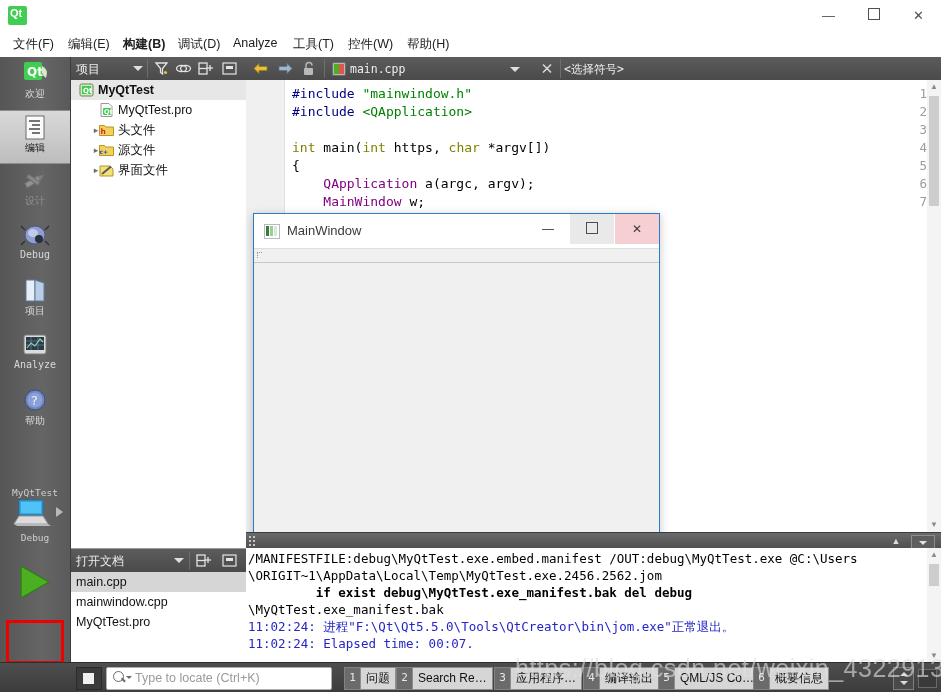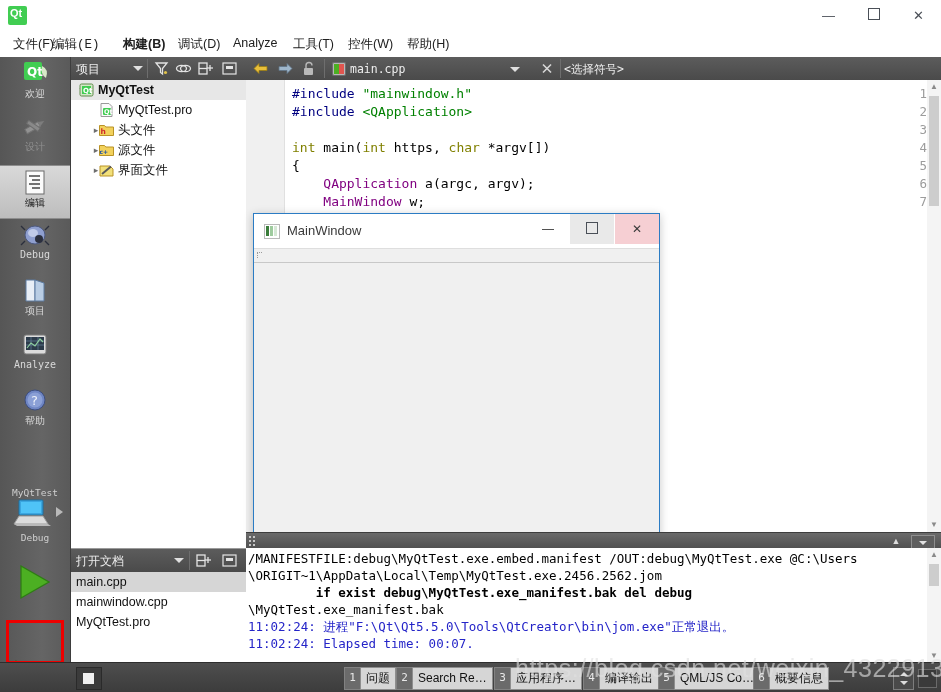--- a/index.html
+++ b/index.html
@@ -152,63 +152,63 @@
     <div class="wbtn wbtn-max">
         <span class="gl"><i class="sq"></i></span>
       </div>
     <div class="wbtn wbtn-close">
         <span class="gl">✕</span>
       </div>
   </div>
 
   <div class="menubar" id="menubar">
       <div class="mi" style="left: 8px;">文件(F)</div>
-      <div class="mi" style="left: 47px; font-family: Liberation Mono, monospace;">编辑(E)</div>
+      <div class="mi" style="left: 63px;">编辑(E)</div>
       <div class="mi" style="left: 118px; font-weight: bold;">构建(B)</div>
       <div class="mi" style="left: 173px;">调试(D)</div>
       <div class="mi" style="left: 228px;">Analyze</div>
       <div class="mi" style="left: 288px;">工具(T)</div>
       <div class="mi" style="left: 343px;">控件(W)</div>
       <div class="mi" style="left: 402px;">帮助(H)</div>
     </div>
 
   <div class="modebar">
     <div id="modes">
         <div class="mode mode-welcome">
           <div class="ic"><svg width="30" height="28" viewBox="0 0 30 28">
               <rect x="4" y="2" width="18" height="18" rx="2" fill="#41cd52"></rect>
               <text x="7" y="16" font-size="12" font-weight="bold" fill="#fff" font-family="DejaVu Sans, sans-serif">Qt</text>
               <path d="M22 6 q7 3 4 12 q-6 -4 -4 -12" fill="#d7e9c8"></path>
             </svg></div>
           <div class="lbl">欢迎</div>
+        </div>
+        <div class="mode sel">
+          <div class="ic"><svg width="30" height="28" viewBox="0 0 30 28">
+              <rect x="6" y="2" width="18" height="23" fill="#fbfbfb" stroke="#6a6a6a"></rect>
+              <g stroke="#3a3a3a" stroke-width="1.4">
+                <line x1="9" y1="7" x2="20" y2="7"></line>
+                <line x1="12" y1="11" x2="20" y2="11"></line>
+                <line x1="9" y1="15" x2="20" y2="15"></line>
+                <line x1="12" y1="19" x2="20" y2="19"></line>
+              </g>
+            </svg></div>
+          <div class="lbl">编辑</div>
         </div>
         <div class="mode dis">
           <div class="ic" style="opacity: 0.45;"><svg width="30" height="28" viewBox="0 0 30 28">
               <g transform="rotate(-30 15 14)">
                 <rect x="5" y="11" width="15" height="5" fill="#cfcfcf" stroke="#8a8a8a"></rect>
                 <polygon points="20,11 26,13.5 20,16" fill="#9a9a9a"></polygon>
               </g>
               <g transform="rotate(35 15 14)">
                 <rect x="6" y="12" width="14" height="4" fill="#b9b9b9" stroke="#7a7a7a"></rect>
                 <polygon points="20,12 25,14 20,16" fill="#6a6a6a"></polygon>
               </g>
             </svg></div>
           <div class="lbl">设计</div>
-        </div>
-        <div class="mode sel">
-          <div class="ic"><svg width="30" height="28" viewBox="0 0 30 28">
-              <rect x="6" y="2" width="18" height="23" fill="#fbfbfb" stroke="#6a6a6a"></rect>
-              <g stroke="#3a3a3a" stroke-width="1.4">
-                <line x1="9" y1="7" x2="20" y2="7"></line>
-                <line x1="12" y1="11" x2="20" y2="11"></line>
-                <line x1="9" y1="15" x2="20" y2="15"></line>
-                <line x1="12" y1="19" x2="20" y2="19"></line>
-              </g>
-            </svg></div>
-          <div class="lbl">编辑</div>
         </div>
         <div class="mode">
           <div class="ic"><svg width="30" height="28" viewBox="0 0 30 28">
               <ellipse cx="15" cy="13" rx="10" ry="9" fill="#8f9fcf" stroke="#4c587e"></ellipse>
               <ellipse cx="13" cy="11" rx="5" ry="4" fill="#cdd6ee" opacity=".8"></ellipse>
               <circle cx="19" cy="17" r="4" fill="#2b2f3d"></circle>
               <g stroke="#2b2f3d" stroke-width="1.3">
                 <line x1="5" y1="8" x2="1" y2="4"></line>
                 <line x1="25" y1="8" x2="29" y2="4"></line>
                 <line x1="5" y1="19" x2="1" y2="23"></line>
@@ -502,20 +502,25 @@
       </div>
     <div class="bo-scroll">
       <div class="vs-up">▲</div>
       <div class="vs-thumb"></div>
       <div class="vs-dn">▼</div>
     </div>
   </div>
 
   <div class="statusbar">
     <div class="sb-stopbtn"></div>
+    <div class="locate">
+      <span class="mag"></span>
+      <span class="mcar"></span>
+      <span class="ph">Type to locate (Ctrl+K)</span>
+    </div>
     <div id="otabs">
         <div class="otab" style="left: 344px; width: 56px;">
           <div class="num">1</div>
           <div class="cap">问题</div>
         </div>
         <div class="otab" style="left: 396px; width: 101px;">
           <div class="num">2</div>
           <div class="cap">Search Re…</div>
         </div>
         <div class="otab" style="left: 494px; width: 93px;">

